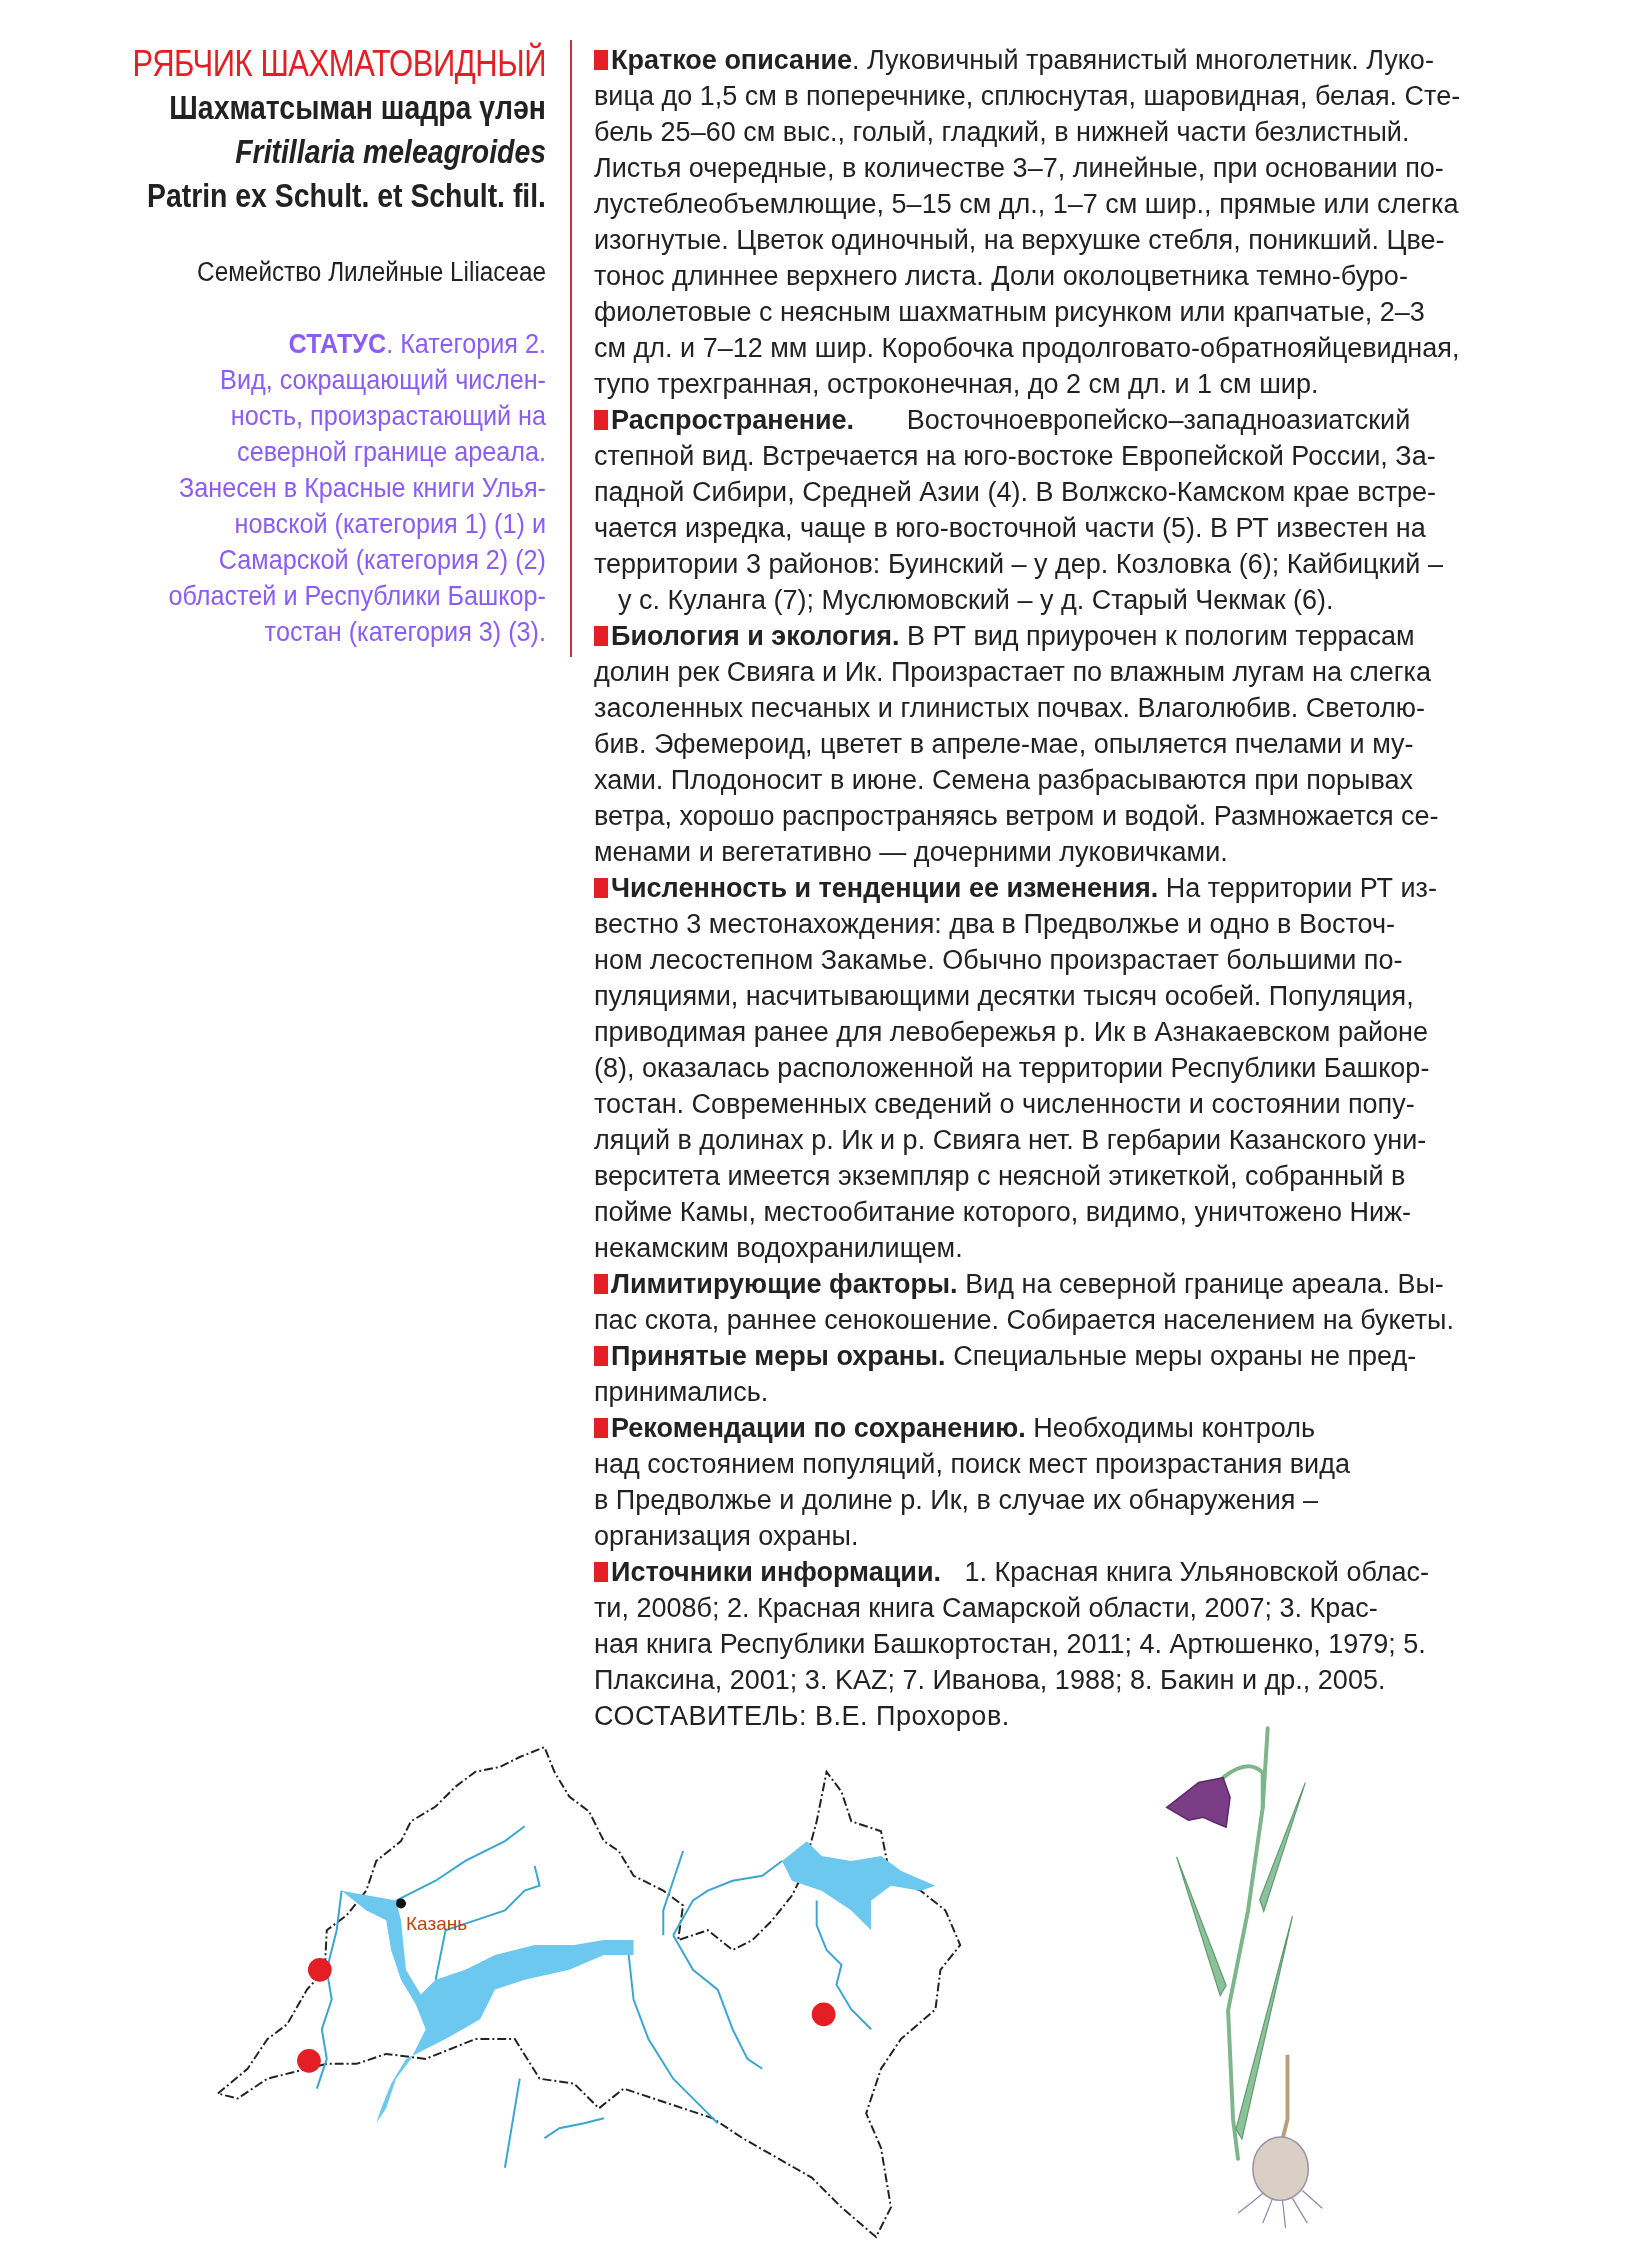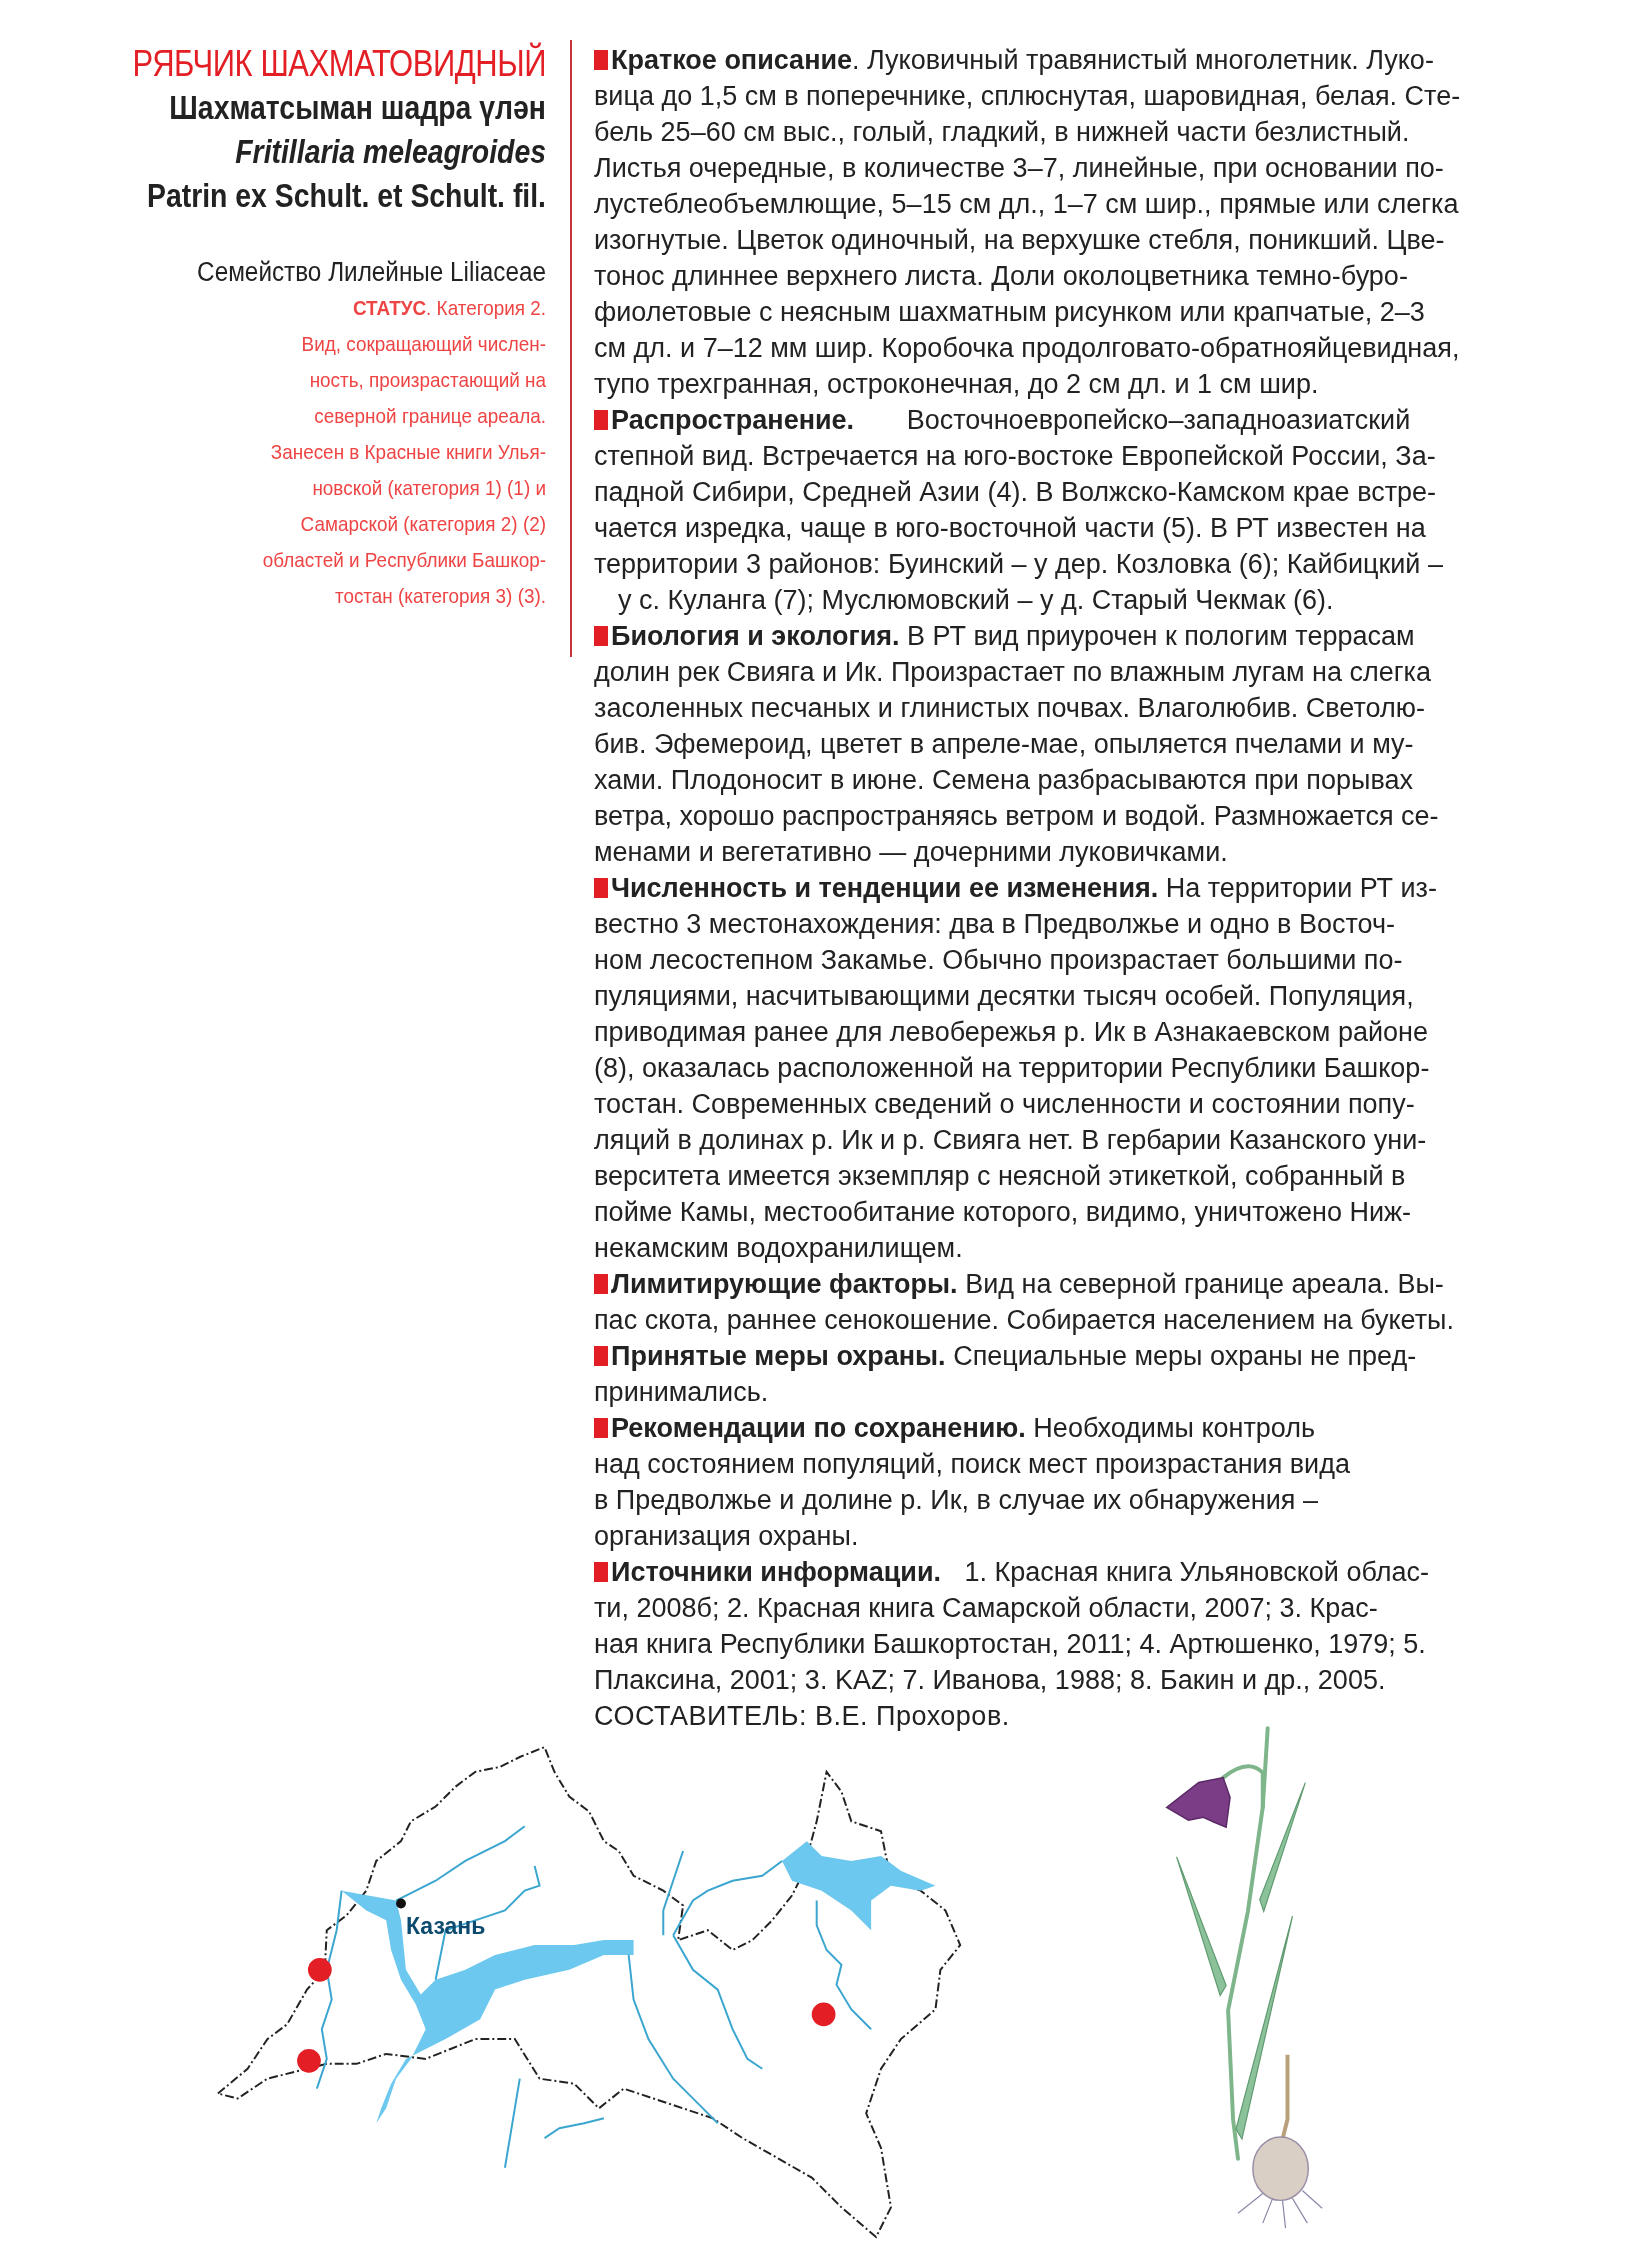--- a/index.html
+++ b/index.html
@@ -3,33 +3,33 @@
 <meta charset="utf-8">
 <style>
   html, body { margin: 0; padding: 0; background: #ffffff; }
   body { width: 1637px; height: 2265px; position: relative; overflow: hidden; color: #1a1a1a;
          font-family: "Liberation Sans", sans-serif; }
   .left-col { position: absolute; left: 59px; top: 42px; width: 487px; text-align: right; }
   .title-ru { color: #e31e24; font-size: 36px; line-height: 44px; letter-spacing: -0.5px; transform: scaleX(0.86); transform-origin: right; white-space: nowrap; }
   .title-line { font-size: 33px; line-height: 44px; font-weight: bold; transform: scaleX(0.86); transform-origin: right; white-space: nowrap; color: #222; }
   .title-latin { font-style: italic; }
   .family { margin-top: 36px; font-size: 27px; line-height: 36px; transform: scaleX(0.9); transform-origin: right; white-space: nowrap; color: #222; }
-  .status-block { font-size: 21px; line-height: 36px; color: #ef4444; }
+  .status-block { margin-top: 36px; font-size: 28px; line-height: 36px; color: #8b5cf6; }
   .status-block .ln { display: block; transform: scaleX(0.9); transform-origin: right; white-space: nowrap; }
   .status-block b { font-weight: bold; }
   .divider { position: absolute; left: 570px; top: 40px; width: 2px; height: 617px; background: #c8323a; }
   .right-col { position: absolute; left: 594px; top: 42px; width: 965px; font-size: 27px; line-height: 36px; color: #222; }
   .sec { text-align: justify; }
   .sec .ln { display: block; white-space: nowrap; transform-origin: left; }
   .bullet { display: inline-block; width: 14px; height: 20px; background: #e31e24; margin-right: 3px; vertical-align: -1px; }
   .head { font-weight: bold; }
   .author { letter-spacing: 0.5px; }
   .map { position: absolute; left: 208px; top: 1742px; width: 772px; height: 515px; }
   .plant { position: absolute; left: 1139px; top: 1723px; width: 198px; height: 535px; }
-  .map-label { position: absolute; font-size: 23px; color: #0c4a6e; font-weight: bold; }
+  .map-label { position: absolute; font-size: 19px; color: #c2410c; }
 </style>
 </head>
 <body>
 
 <div class="left-col">
   <div class="title-ru">РЯБЧИК ШАХМАТОВИДНЫЙ</div>
   <div class="title-line">Шахматсыман шадра үлән</div>
   <div class="title-line title-latin">Fritillaria meleagroides</div>
   <div class="title-line">Patrin ex Schult. et Schult. fil.</div>
   <div class="family">Семейство Лилейные Liliaceae</div>

